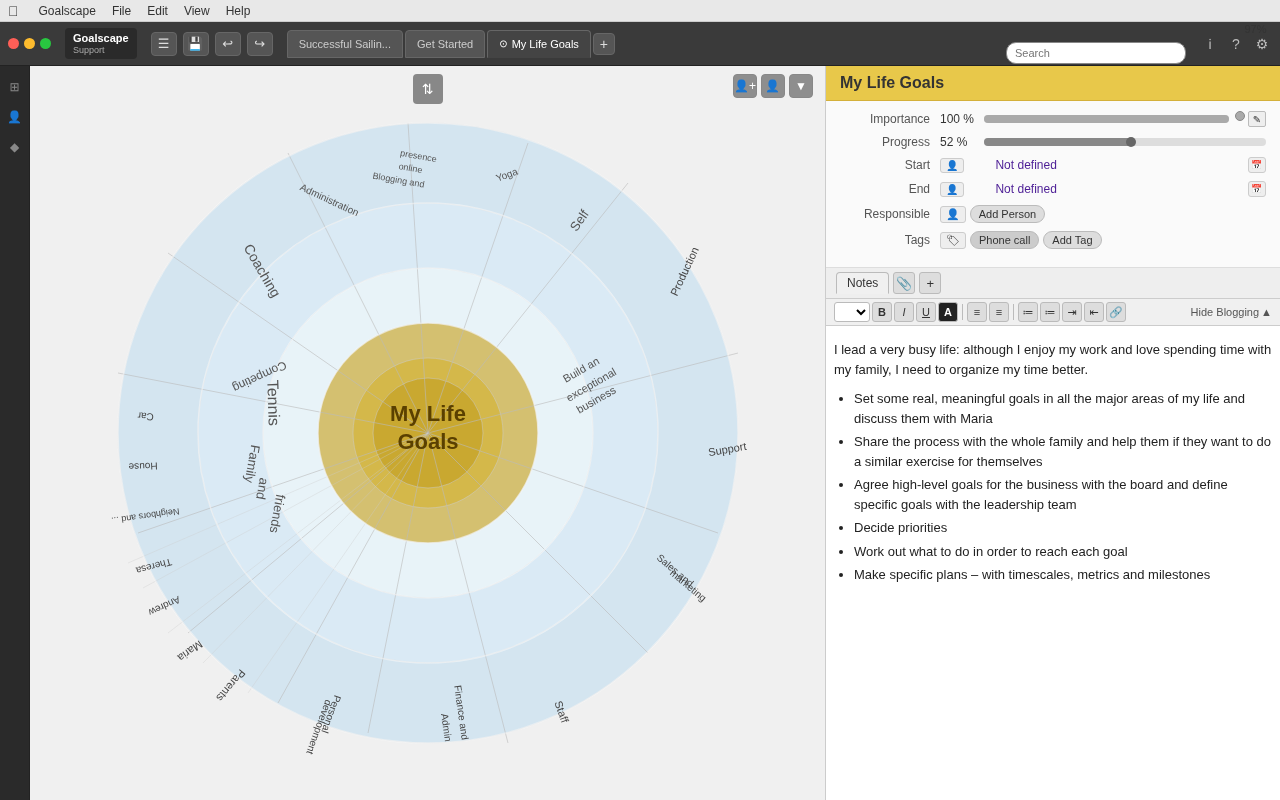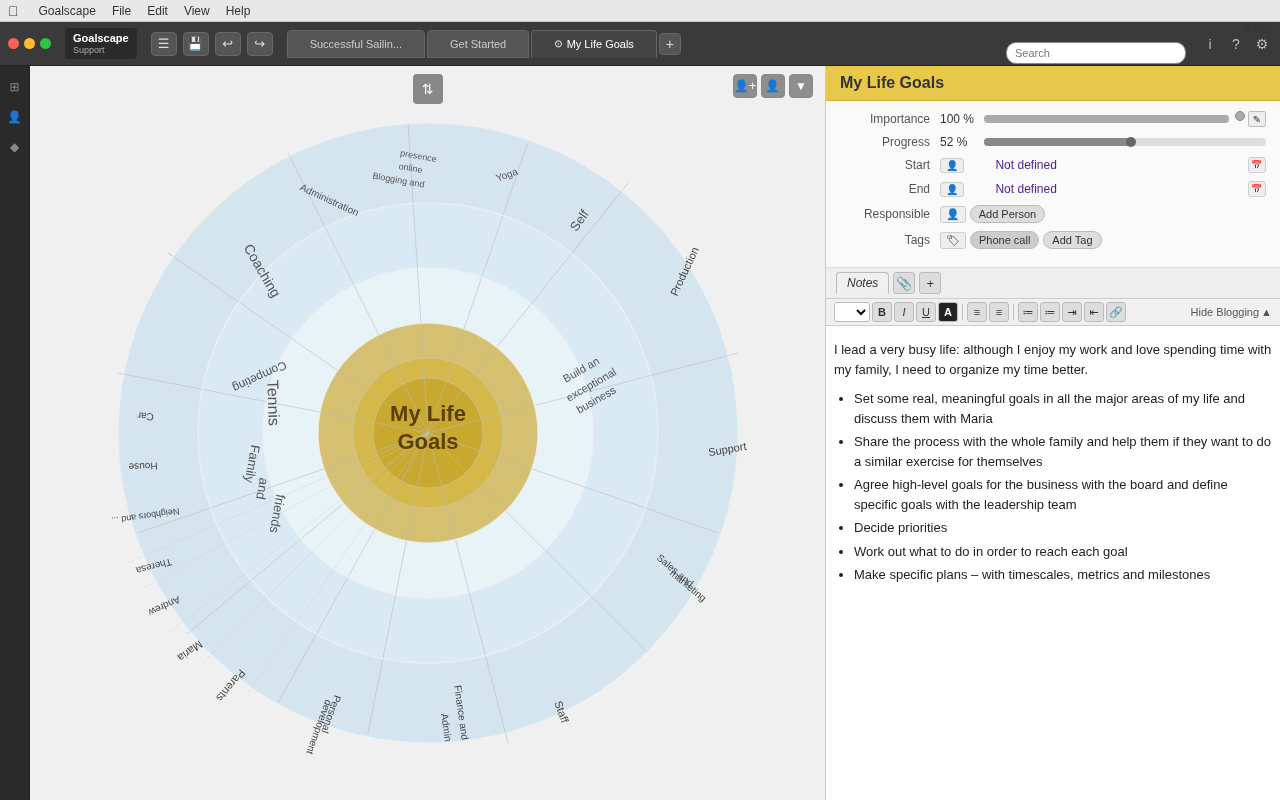--- a/index.html
+++ b/index.html
@@ -72,21 +72,21 @@
       gap: 2px;
       margin-left: 8px;
       flex: 1;
     }
     .tab {
       background: #555;
       border: 1px solid #666;
       border-radius: 4px 4px 0 0;
       color: #ccc;
       font-size: 11px;
-      padding: 4px 22px;
+      padding: 4px 11px;
       cursor: pointer;
       height: 28px;
       display: flex;
       align-items: center;
     }
     .tab.active {
       background: #444;
       color: #fff;
       border-bottom-color: #444;
     }
@@ -291,21 +291,20 @@
       border: 1px solid #bbb;
       border-radius: 4px 4px 0 0;
       padding: 3px 10px;
       font-size: 12px;
       cursor: pointer;
       font-weight: 500;
     }
     .notes-tab.active {
       background: #f0f0f0;
       border-bottom-color: #f0f0f0;
-      font-style: italic;
     }
     .notes-icon-btn {
       background: #ddd;
       border: 1px solid #bbb;
       border-radius: 3px;
       width: 22px;
       height: 22px;
       display: flex;
       align-items: center;
       justify-content: center;

